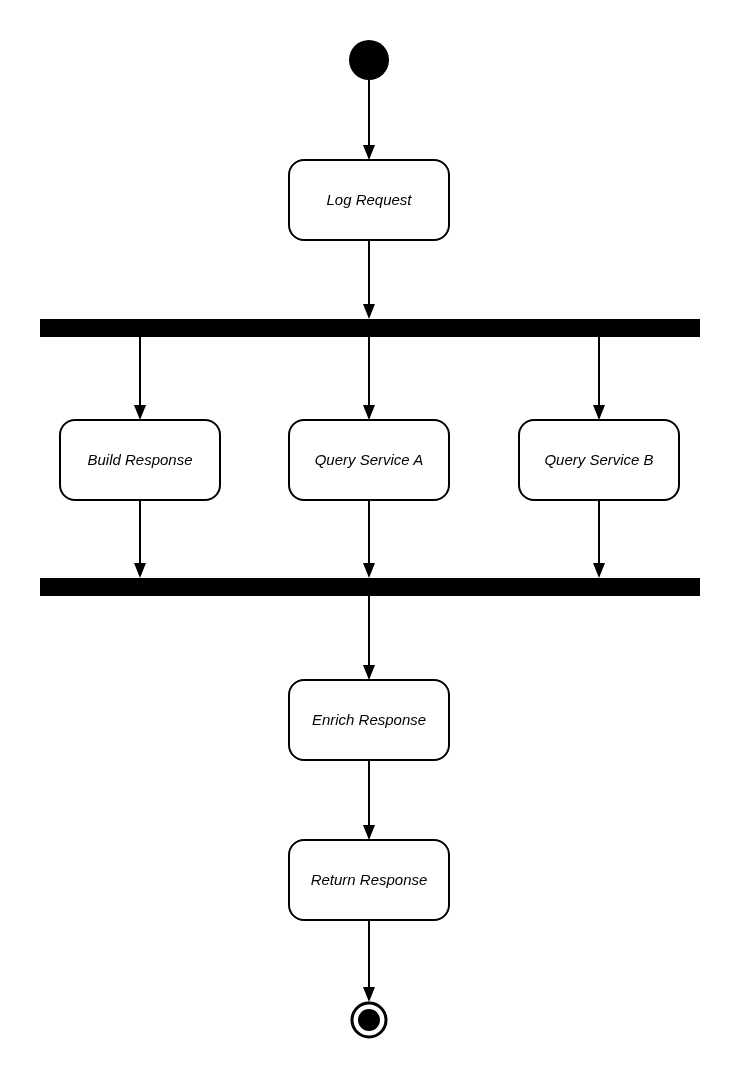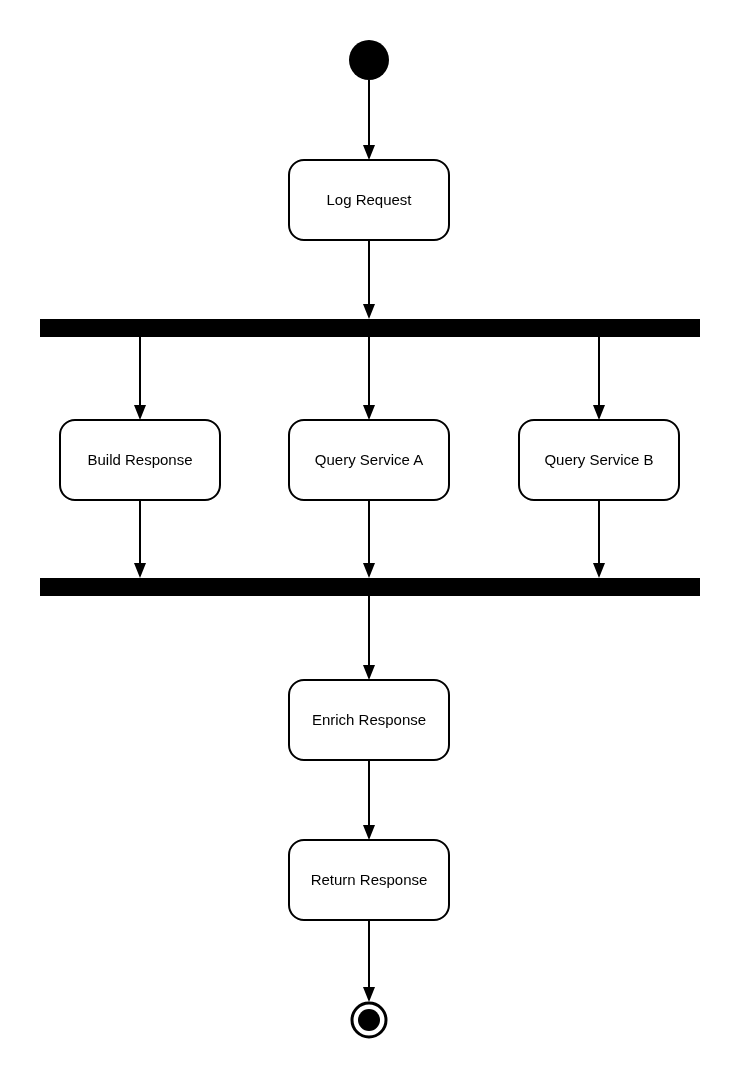--- a/index.html
+++ b/index.html
@@ -12,20 +12,21 @@
     width: 740px;
     height: 1080px;
     overflow: hidden;
     font-family: "Liberation Sans", sans-serif;
   }
   #diagram-root {
     position: relative;
     width: 740px;
     height: 1080px;
     background: #ffffff;
+    font-style: italic;
   }
   svg#activity-diagram {
     display: block;
     width: 740px;
     height: 1080px;
   }
   .node-label {
     font-family: "Liberation Sans", sans-serif;
     font-size: 15px;
     fill: #000000;

